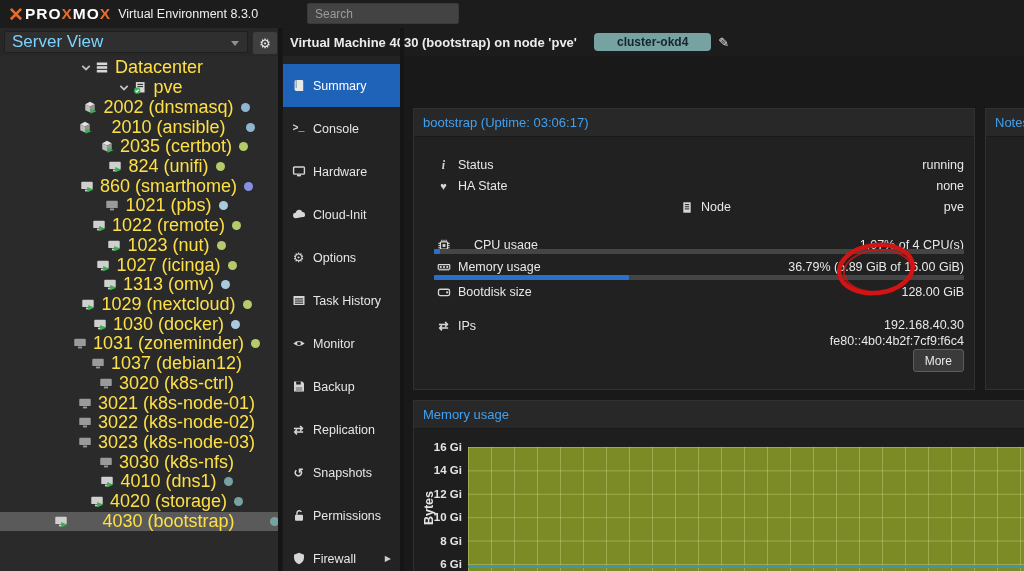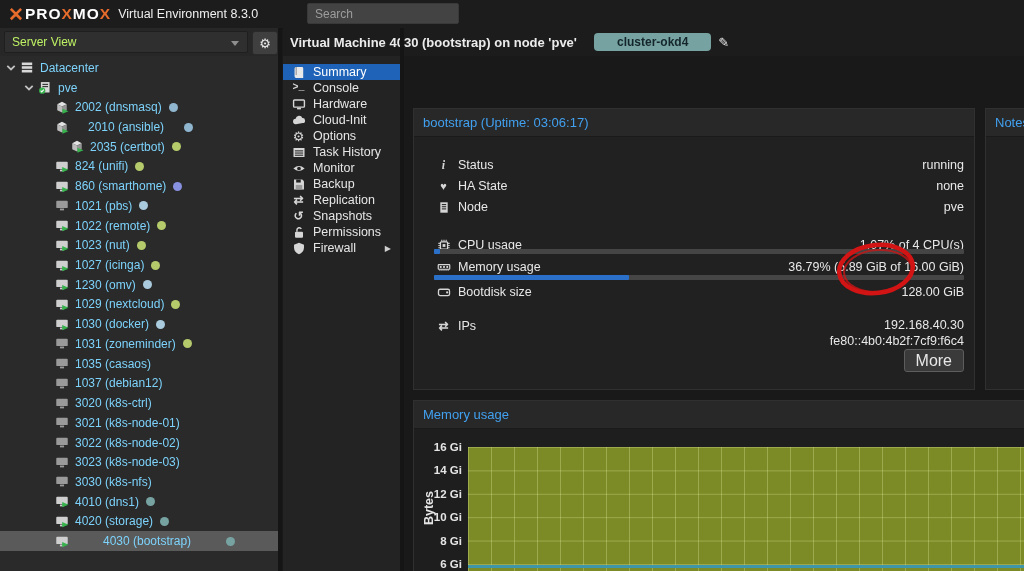--- a/index.html
+++ b/index.html
@@ -12,57 +12,57 @@
   #brand-mark{font-size:19px;font-weight:bold;color:#e66c2c;line-height:1;margin-right:1px;}
   .brand-seg{font-size:15.5px;font-weight:bold;letter-spacing:1px;}
   #version{font-size:12.5px;color:#efefef;margin-left:7px;}
   #search{position:absolute;left:307px;top:3px;width:152px;height:21px;background:#434343;border:1px solid #393939;
           border-radius:2px;color:#d8d8d8;font-size:12px;padding:0 7px;box-sizing:border-box;outline:none;
           font-family:"Liberation Sans",sans-serif;}
   #search::placeholder{color:#9d9d9d;}
   
   #viewbar{position:absolute;left:0;top:28px;width:280px;height:28px;background:#272727;}
   #view-select{position:absolute;left:4px;top:3px;width:244px;height:22px;background:#2f2f2f;border:1px solid #1f1f1f;
-               border-radius:2px;display:flex;align-items:center;font-size:12px;color:#bef264;padding-left:7px;box-sizing:border-box;}
+               border-radius:2px;display:flex;align-items:center;font-size:17px;color:#7dd3fc;padding-left:7px;box-sizing:border-box;}
   #view-caret{position:absolute;right:8px;top:9px;width:0;height:0;border-left:4px solid transparent;
               border-right:4px solid transparent;border-top:5px solid #8f8f8f;}
   #gear-btn{position:absolute;left:252px;top:3px;width:24px;height:22px;background:#3f3f3f;border:1px solid #2a2a2a;
             border-radius:3px;display:flex;align-items:center;justify-content:center;font-size:13px;color:#e8e8e8;}
   #crumbbar{position:absolute;left:283px;top:28px;width:741px;height:28px;background:#1c1c1c;display:flex;align-items:center;}
   #crumb-title{font-size:13px;font-weight:bold;color:#ececec;margin-left:7px;white-space:nowrap;}
   #vm-tag{margin-left:17px;background:#76a3a2;color:#15262b;font-size:12px;border-radius:4px;padding:2px 23px;font-weight:bold;}
   #tag-pencil{margin-left:7px;color:#e8e8e8;font-size:13px;}
   
   #sidebar{position:absolute;left:0;top:56px;width:278px;height:515px;background:#2a2a2a;overflow:hidden;padding-top:2px;box-sizing:border-box;}
   .vsplit{position:absolute;top:28px;width:4px;height:543px;background:#151515;}
-  .tree-row{height:19.72px;display:flex;align-items:center;font-size:12px;color:#7dd3fc;white-space:nowrap;}
+  .tree-row{height:19.72px;display:flex;align-items:center;font-size:18px;color:#fde047;white-space:nowrap;justify-content:center;}
   .tree-row.sel{background:#5a5a5a;gap:28px;}
   .tw-chev{width:14px;display:flex;justify-content:center;flex:none;}
   .tw-icon{width:15px;height:14px;margin:0 5px 0 2px;flex:none;display:flex;align-items:center;}
   .tw-dot{width:9px;height:9px;border-radius:50%;margin-left:7px;flex:none;}
   
   #menu{position:absolute;left:283px;top:56px;width:117px;height:515px;background:#232323;padding-top:8px;box-sizing:border-box;}
-  .menu-item{height:16px;display:flex;align-items:center;font-size:12.5px;color:#e6e6e6;padding-left:8px;position:relative;}
+  .menu-item{height:43px;display:flex;align-items:center;font-size:12.5px;color:#e6e6e6;padding-left:8px;position:relative;}
   .menu-item.sel{background:#1e63b8;color:#fff;}
   .mi-icon{width:15px;height:14px;margin-right:7px;display:flex;align-items:center;justify-content:center;flex:none;font-size:11px;}
   .mi-arrow{position:absolute;right:9px;font-size:8px;color:#cfcfcf;}
   
   .panel-hdr{position:absolute;left:0;top:0;right:0;height:27px;background:#282828;border-bottom:1px solid #1a1a1a;
              display:flex;align-items:center;}
   .panel-hdr span{color:#41a0f0;font-size:13px;margin-left:9px;}
   #panel-summary{position:absolute;left:413px;top:108px;width:562px;height:282px;background:#212121;border:1px solid #303030;box-sizing:border-box;}
   .srow{position:absolute;left:0;height:16px;width:100%;display:flex;align-items:center;font-size:12.5px;}
   .srow .ric{width:15px;margin-left:22px;display:flex;justify-content:center;color:#d6d6d6;flex:none;}
   .srow .rlabel{margin-left:7px;color:#e8e8e8;}
   .srow .rval{position:absolute;right:10px;text-align:right;color:#e8e8e8;}
   .pbar{position:absolute;left:20px;right:10px;height:5px;background:#454545;border-radius:1px;}
   .pbar .fill{height:100%;background:#2a6fc8;border-radius:1px;}
   .ipline{position:absolute;right:10px;font-size:12.5px;color:#e8e8e8;text-align:right;}
   #more-btn{position:absolute;right:10px;top:240px;height:21px;padding:0 11px;background:#3a3a3a;border:1px solid #5d5d5d;
-            border-radius:3px;color:#e8e8e8;font-size:16px;display:flex;align-items:center;}
+            border-radius:3px;color:#e8e8e8;font-size:12px;display:flex;align-items:center;}
   #panel-notes{position:absolute;left:985px;top:108px;width:200px;height:282px;background:#212121;border:1px solid #303030;box-sizing:border-box;}
   
   #panel-chart{position:absolute;left:413px;top:400px;width:620px;height:260px;background:#1e1e1e;border:1px solid #303030;box-sizing:border-box;}
   #chart-ylabel{position:absolute;left:-15px;top:100px;width:60px;height:14px;text-align:center;font-size:12.5px;font-weight:bold;
                 color:#e4e4e4;transform:rotate(-90deg);}
   .ytick{position:absolute;left:8px;width:40px;text-align:right;font-size:11.5px;font-weight:bold;color:#e4e4e4;}
   #plot{position:absolute;left:54px;top:46px;width:566px;height:214px;background:#7c8b25;
         background-image:linear-gradient(to right,rgba(235,243,170,.30) 1px,transparent 1px),
                          linear-gradient(to bottom,rgba(235,243,170,.30) 1px,transparent 1px);
         background-size:23px 100%,100% 23.4px;}
@@ -235,21 +235,21 @@
         <span class="tw-dot" style="background:#b5cb6b"></span>
       </div>
       <div class="tree-row" style="padding-left: 53px;">
         <span class="tw-icon">
           <svg width="14" height="13" viewBox="0 0 12 12">
             <rect x="0.7" y="1.6" width="10.6" height="6.8" rx="0.9" fill="#cfcfcf"></rect>
             <rect x="4.1" y="8.8" width="3.8" height="1.7" fill="#cfcfcf"></rect>
             <path d="M6.2 6.4 L12 8.9 L6.2 11.4 Z" fill="#37b24d"></path>
           </svg>
         </span>
-        <span>1230 (omv)</span>
+        <span>1313 (omv)</span>
         <span class="tw-dot" style="background:#a9cbdd"></span>
       </div>
       <div class="tree-row" style="padding-left: 53px;">
         <span class="tw-icon">
           <svg width="14" height="13" viewBox="0 0 12 12">
             <rect x="0.7" y="1.6" width="10.6" height="6.8" rx="0.9" fill="#cfcfcf"></rect>
             <rect x="4.1" y="8.8" width="3.8" height="1.7" fill="#cfcfcf"></rect>
             <path d="M6.2 6.4 L12 8.9 L6.2 11.4 Z" fill="#37b24d"></path>
           </svg>
         </span>
@@ -269,29 +269,20 @@
       </div>
       <div class="tree-row" style="padding-left: 53px;">
         <span class="tw-icon">
           <svg width="14" height="13" viewBox="0 0 12 12">
             <rect x="0.7" y="1.6" width="10.6" height="6.8" rx="0.9" fill="#9a9a9a"></rect>
             <rect x="4.1" y="8.8" width="3.8" height="1.7" fill="#9a9a9a"></rect>
           </svg>
         </span>
         <span>1031 (zoneminder)</span>
         <span class="tw-dot" style="background:#b5cb6b"></span>
-      </div>
-      <div class="tree-row" style="padding-left: 53px;">
-        <span class="tw-icon">
-          <svg width="14" height="13" viewBox="0 0 12 12">
-            <rect x="0.7" y="1.6" width="10.6" height="6.8" rx="0.9" fill="#9a9a9a"></rect>
-            <rect x="4.1" y="8.8" width="3.8" height="1.7" fill="#9a9a9a"></rect>
-          </svg>
-        </span>
-        <span>1035 (casaos)</span>
       </div>
       <div class="tree-row" style="padding-left: 53px;">
         <span class="tw-icon">
           <svg width="14" height="13" viewBox="0 0 12 12">
             <rect x="0.7" y="1.6" width="10.6" height="6.8" rx="0.9" fill="#9a9a9a"></rect>
             <rect x="4.1" y="8.8" width="3.8" height="1.7" fill="#9a9a9a"></rect>
           </svg>
         </span>
         <span>1037 (debian12)</span>
       </div>
@@ -490,33 +481,33 @@
           <span class="rlabel">Status</span>
           <span class="rval">running</span>
         </div>
         <div class="srow" style="top: 69px;">
           <span class="ric">
             <span style="font-size:12px;line-height:1;font-size:11px;color:#d6d6d6;">♥</span>
           </span>
           <span class="rlabel">HA State</span>
           <span class="rval">none</span>
         </div>
-        <div class="srow" style="top: 90px;">
+        <div class="srow" style="top: 90px; justify-content: center;">
           <span class="ric">
             <svg width="14" height="13" viewBox="0 0 12 12">
               <rect x="2.6" y="1.2" width="6.8" height="9.6" fill="#d6d6d6"></rect>
               <rect x="4" y="2.8" width="4" height="1" fill="#2a2a2a"></rect>
               <rect x="4" y="4.8" width="4" height="1" fill="#2a2a2a"></rect>
               <rect x="4" y="6.8" width="4" height="1" fill="#2a2a2a"></rect>
             </svg>
           </span>
           <span class="rlabel">Node</span>
           <span class="rval">pve</span>
         </div>
-        <div class="srow" style="top: 128px;">
+        <div class="srow" style="top: 128px; gap: 16px;">
           <span class="ric">
             <svg width="14" height="13" viewBox="0 0 12 12">
               <rect x="2.7" y="2.7" width="6.6" height="6.6" rx="0.8" fill="none" stroke="#d6d6d6" stroke-width="1.2"></rect>
               <rect x="4.7" y="4.7" width="2.6" height="2.6" fill="#d6d6d6"></rect>
               <g stroke="#d6d6d6" stroke-width="1">
                 <path d="M4 0.8v1.4M6 0.8v1.4M8 0.8v1.4M4 9.8v1.4M6 9.8v1.4M8 9.8v1.4M0.8 4h1.4M0.8 6h1.4M0.8 8h1.4M9.8 4h1.4M9.8 6h1.4M9.8 8h1.4"></path>
               </g>
             </svg>
           </span>
           <span class="rlabel">CPU usage</span>

